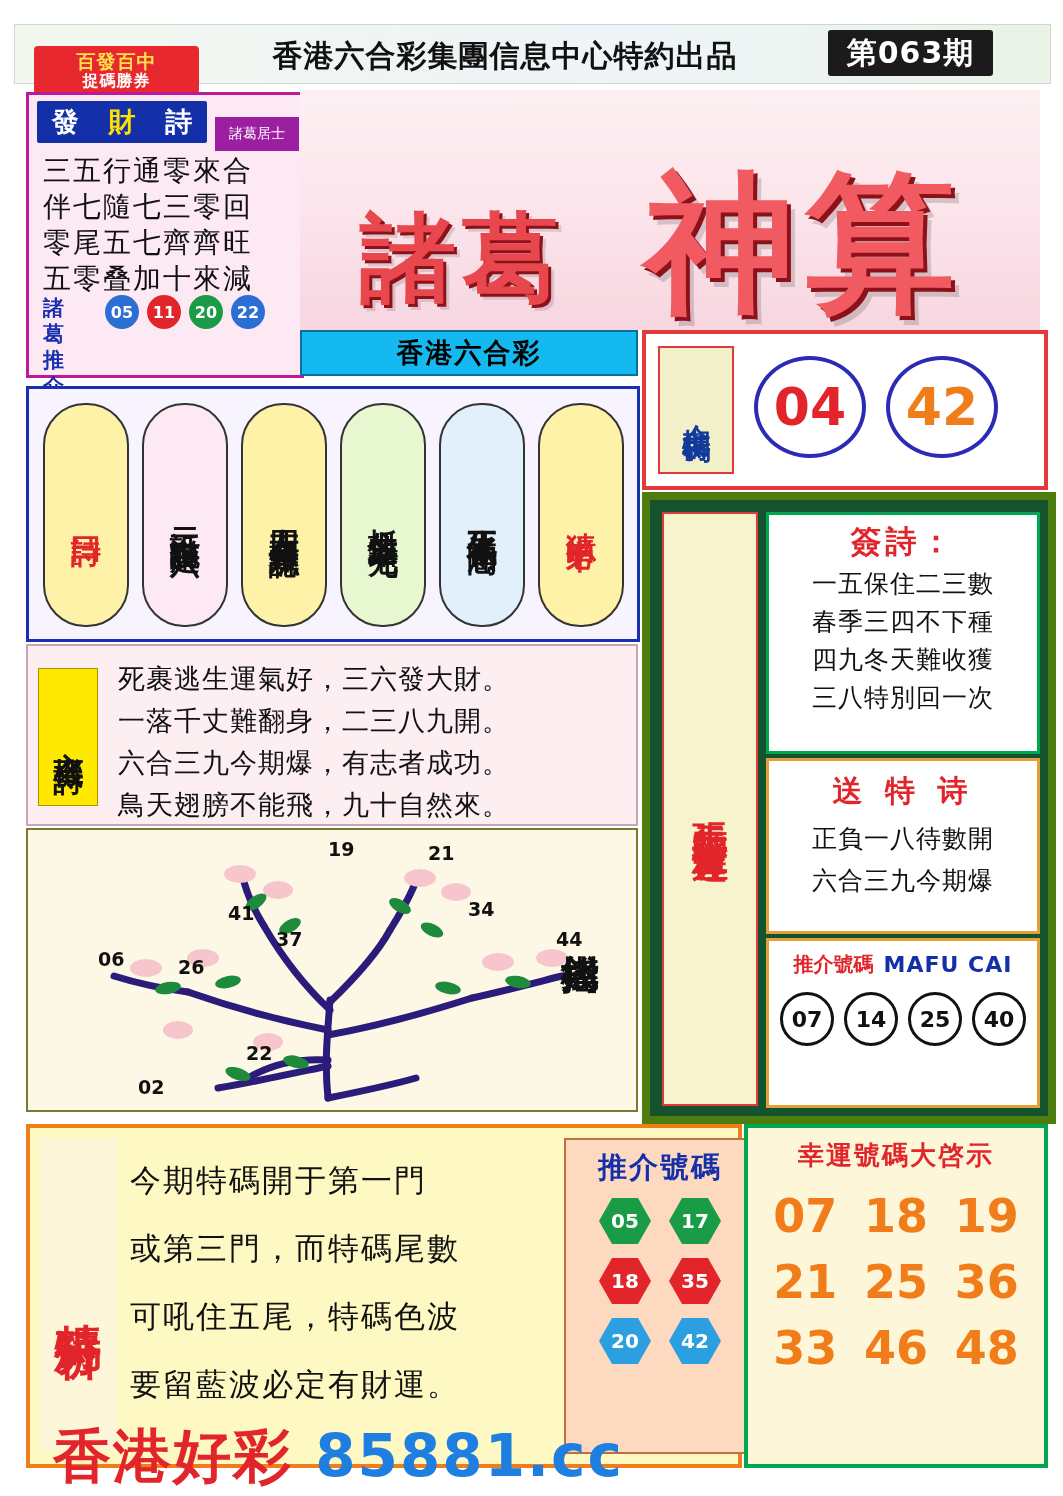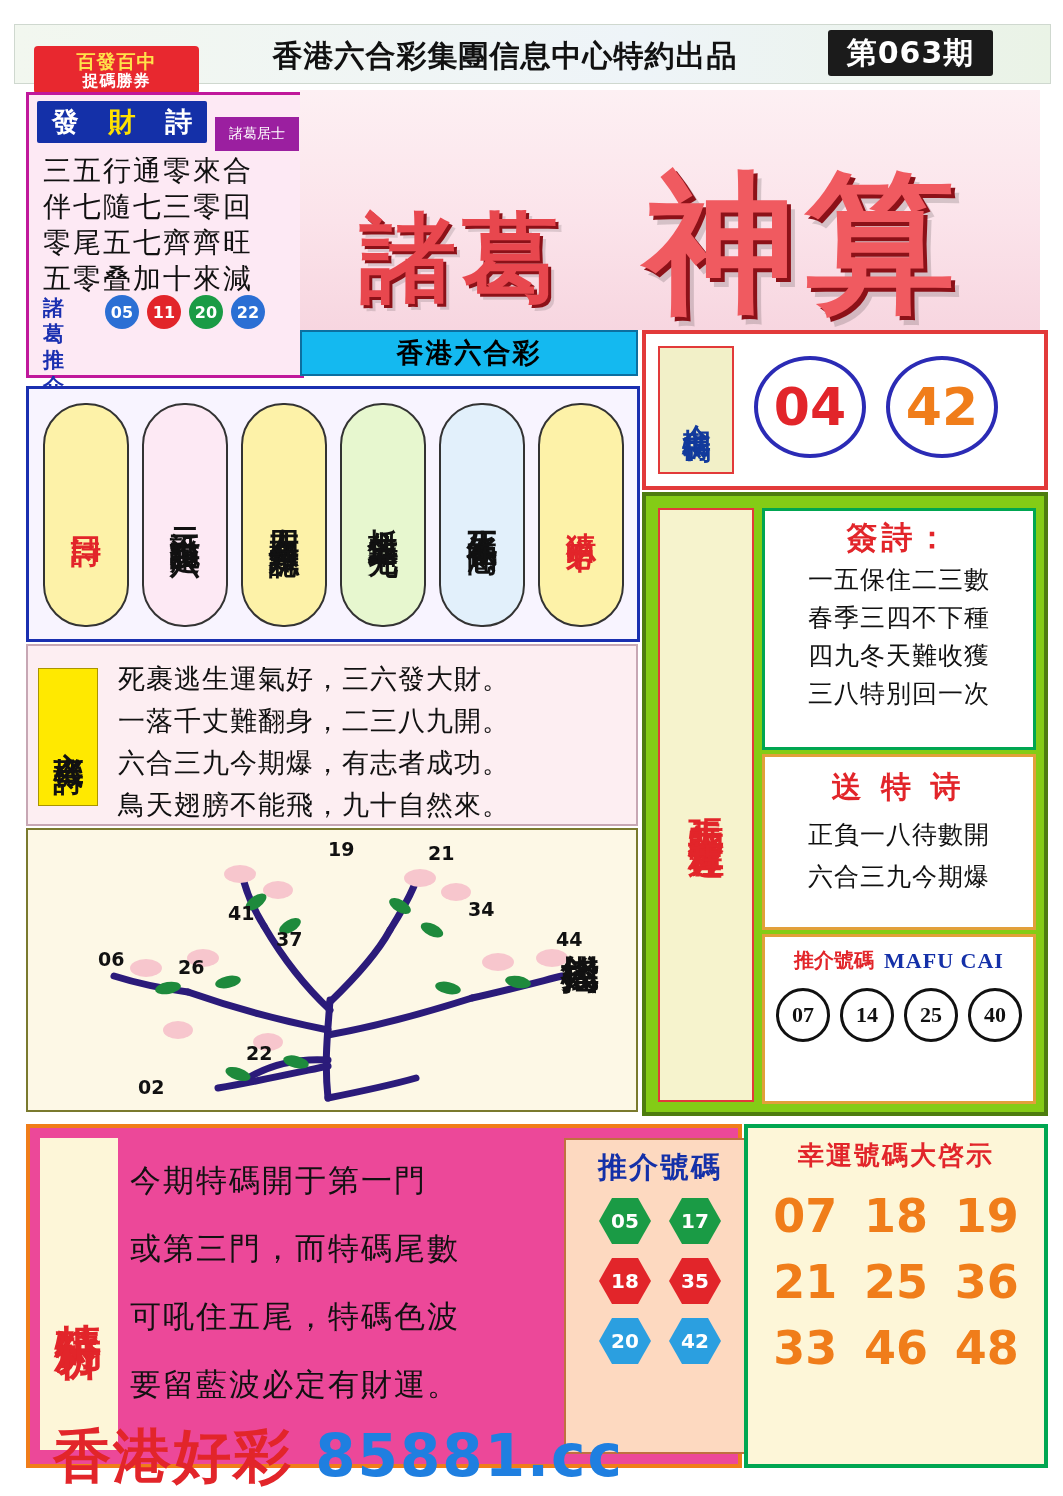--- a/index.html
+++ b/index.html
@@ -80,40 +80,40 @@
   .xj-lines{position:absolute;left:90px;top:12px;width:510px;}
   .xj-lines div{font-size:27px;color:#111;line-height:42px;letter-spacing:1px;white-space:nowrap;}
 
   
   .tree{position:absolute;left:26px;top:828px;width:608px;height:280px;background:#fdf8e6;border:2px solid #7a7a2e;}
   .tnum{position:absolute;font-size:19px;font-weight:bold;color:#111;}
   .tree-cap{position:absolute;right:26px;top:80px;width:56px;}
   .tree-cap i{font-style:normal;writing-mode:vertical-rl;font-size:38px;font-weight:bold;color:#111;line-height:52px;}
 
   
-  .green{position:absolute;left:642px;top:492px;width:398px;height:616px;background:#84cc16;border:4px solid #4d7c0f;font-family:Liberation Serif, serif;}
+  .green{position:absolute;left:642px;top:492px;width:398px;height:616px;background:#14532d;border:8px solid #4d7c0f;}
   .zts{position:absolute;left:12px;top:12px;width:92px;height:590px;background:#f6f3cd;border:2px solid #e23a3a;
        display:flex;align-items:center;justify-content:center;}
   .zts i{font-style:normal;writing-mode:vertical-rl;font-size:36px;line-height:44px;font-weight:bold;color:#e2252a;letter-spacing:3px;}
   .qs{position:absolute;left:116px;top:12px;width:268px;height:236px;background:#fff;border:3px solid #00a651;}
   .qs h4{margin:0;padding:6px 0 2px;text-align:center;font-size:31px;color:#e2252a;font-weight:bold;letter-spacing:4px;}
   .qs div.l{font-size:25px;text-align:center;line-height:38px;color:#111;letter-spacing:1px;white-space:nowrap;}
   .song{position:absolute;left:116px;top:258px;width:268px;height:170px;background:#fff;border:3px solid #e2a03a;}
   .song h4{margin:0;padding:10px 0 6px;text-align:center;font-size:30px;color:#e2252a;font-weight:bold;letter-spacing:6px;}
   .song div.l{font-size:25px;text-align:center;line-height:42px;color:#111;letter-spacing:1px;white-space:nowrap;}
   .rec{position:absolute;left:116px;top:438px;width:268px;height:164px;background:#fff;border:3px solid #e2a03a;}
   .rec .r1{display:flex;align-items:center;justify-content:center;gap:10px;padding-top:10px;}
   .rec .r1 .a{font-size:20px;color:#e2252a;font-weight:bold;}
   .rec .r1 .b{font-size:22px;color:#1430a8;font-weight:bold;letter-spacing:1px;}
   .rec .r2{display:flex;align-items:center;justify-content:center;gap:10px;padding-top:14px;}
   .obal{width:48px;height:48px;border-radius:50%;border:3px solid #111;background:#fff;color:#111;
         font-size:22px;font-weight:bold;display:flex;align-items:center;justify-content:center;}
 
   
-  .btm{position:absolute;left:26px;top:1124px;width:708px;height:336px;background:#ec4899;border:4px solid #f07d1a;}
+  .btm{position:absolute;left:26px;top:1124px;width:708px;height:336px;background:#fef9c3;border:4px solid #f07d1a;}
   .btm-lab{position:absolute;left:10px;top:10px;width:78px;height:312px;background:#fdf6d8;
            display:flex;align-items:center;justify-content:center;}
   .btm-lab i{font-style:normal;writing-mode:vertical-rl;font-size:46px;line-height:62px;font-weight:bold;
              color:#e2252a;letter-spacing:4px;}
   .btm-txt{position:absolute;left:100px;top:18px;width:420px;}
   .btm-txt div{font-size:31px;line-height:68px;color:#111;letter-spacing:2px;white-space:nowrap;}
   .tj{position:absolute;left:534px;top:10px;width:188px;height:312px;background:#fdd9c0;border:2px solid #c07040;}
   .tj h4{margin:0;padding:8px 0 4px;text-align:center;font-size:29px;font-weight:bold;color:#1430a8;letter-spacing:2px;}
   .tj-grid{display:flex;flex-wrap:wrap;justify-content:center;gap:14px 18px;padding-top:6px;}
   .hex{width:52px;height:46px;display:flex;align-items:center;justify-content:center;color:#fff;

